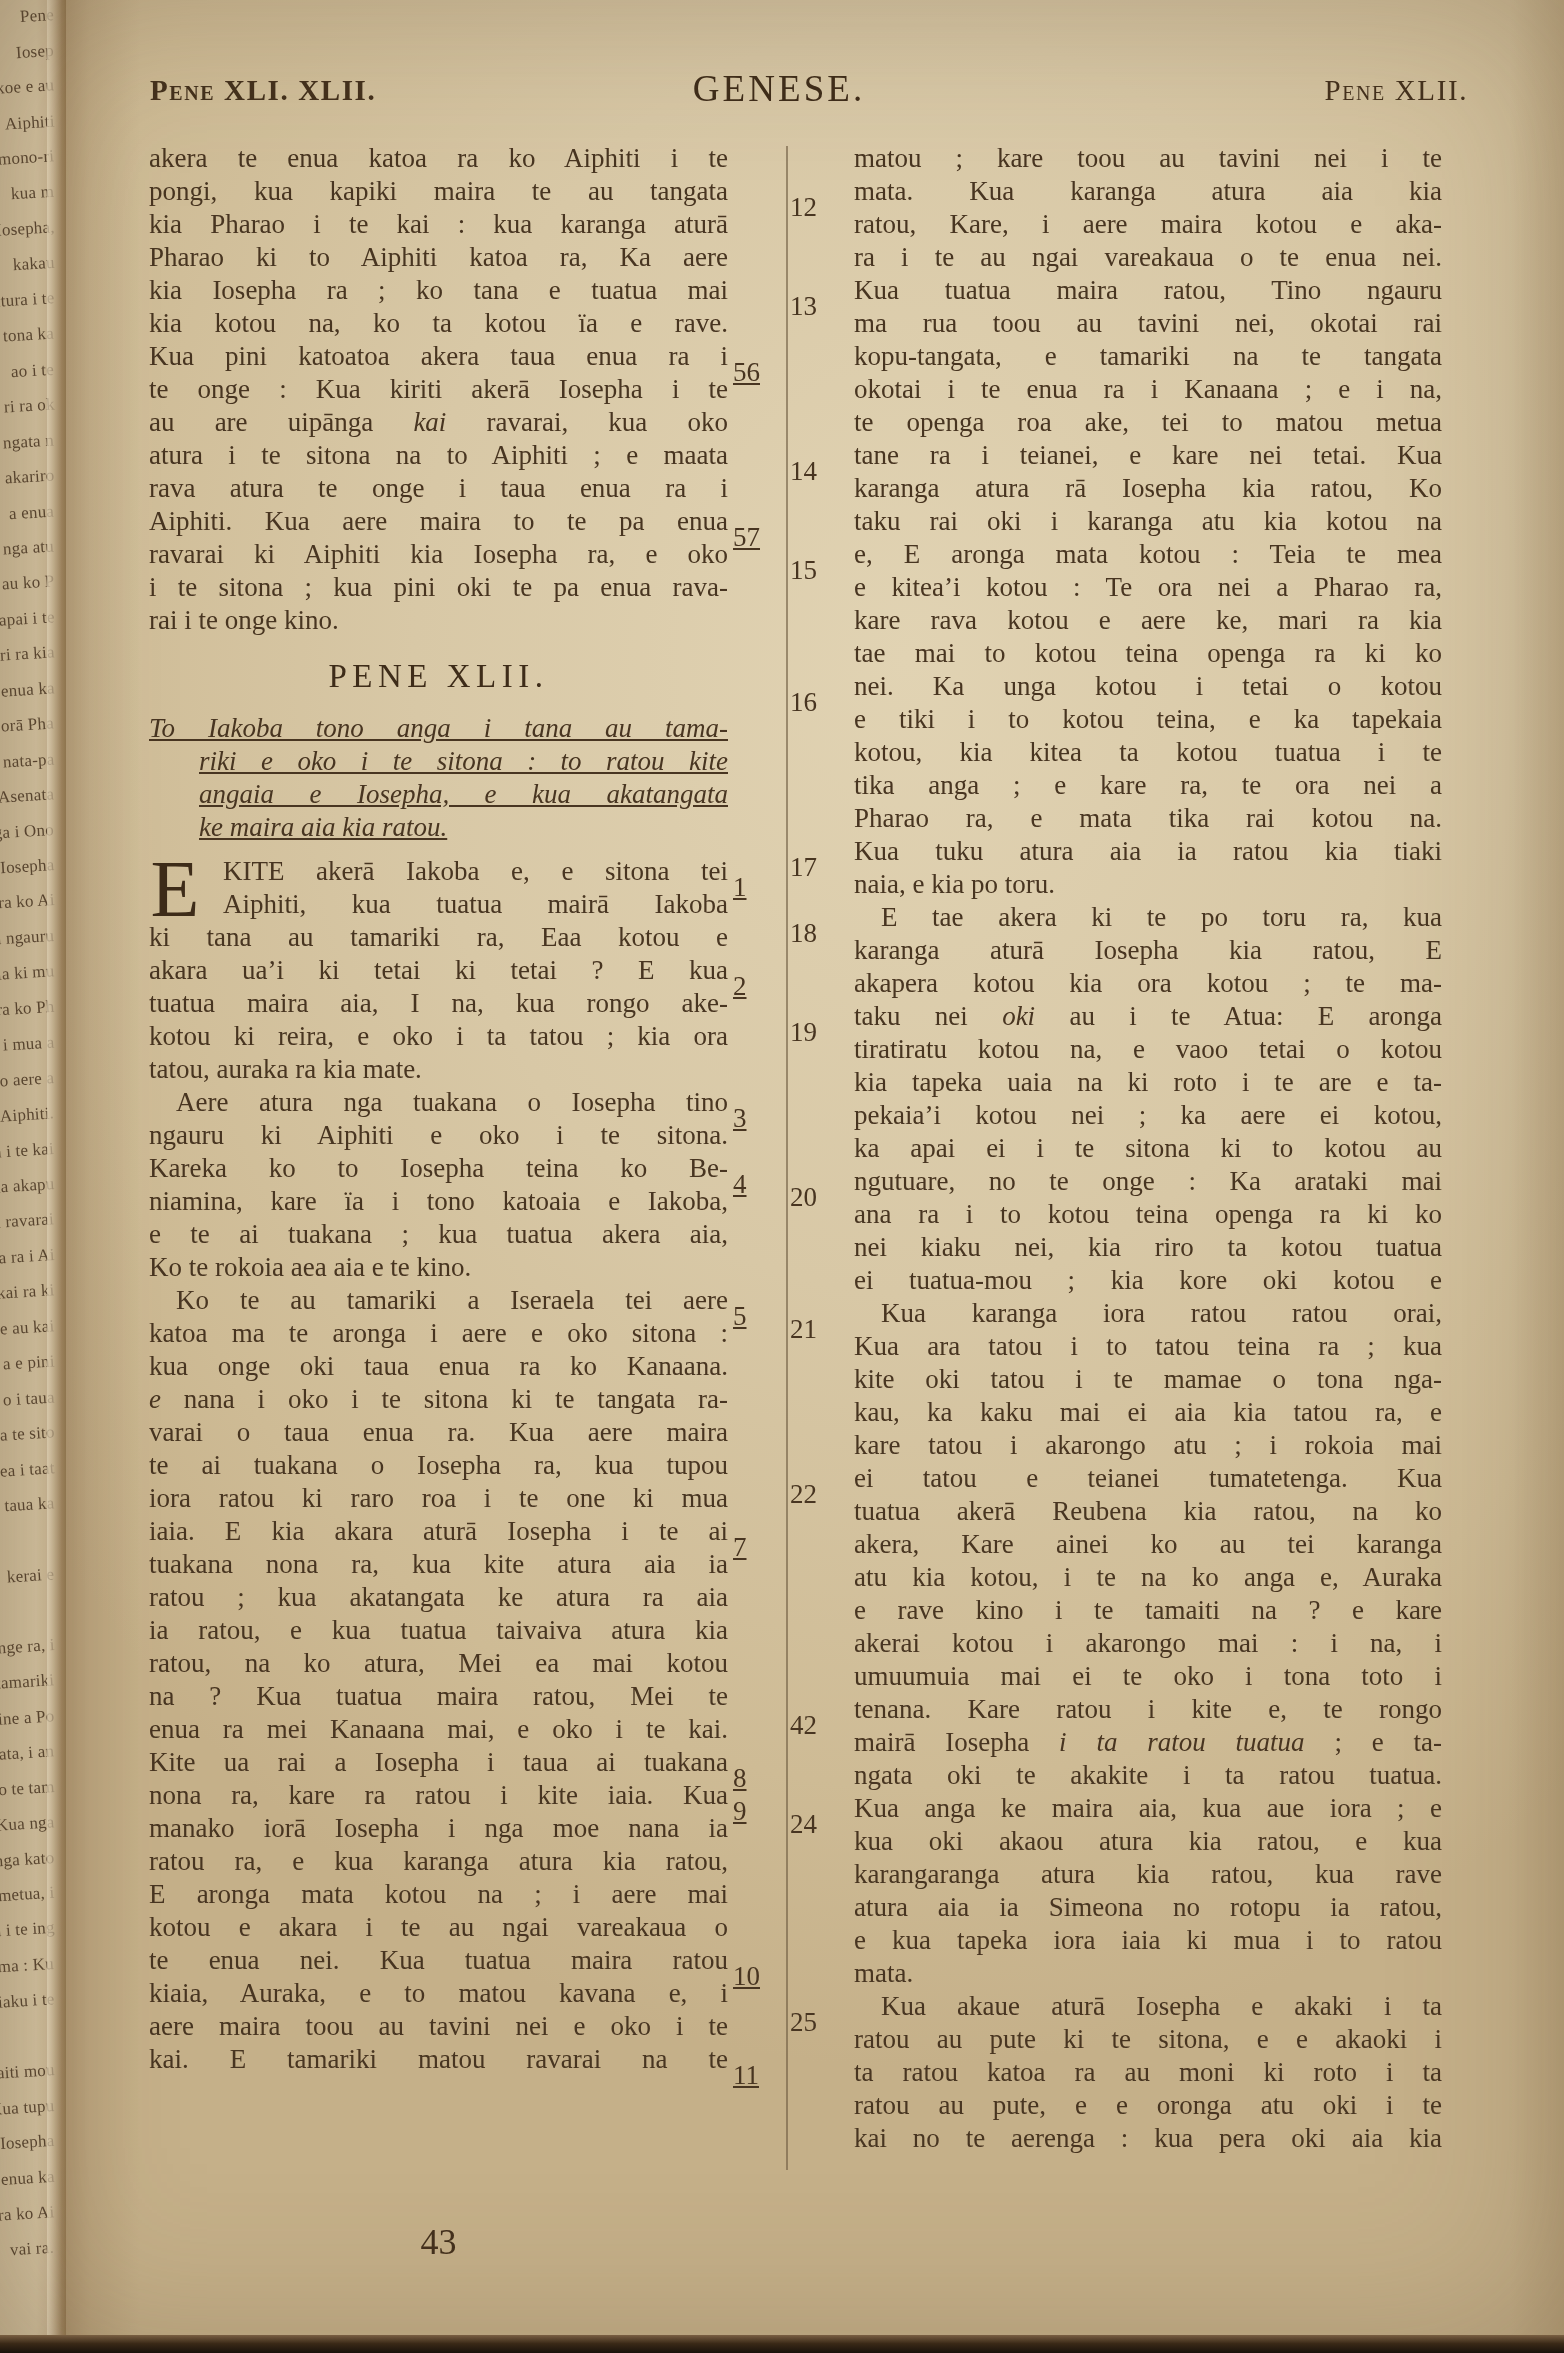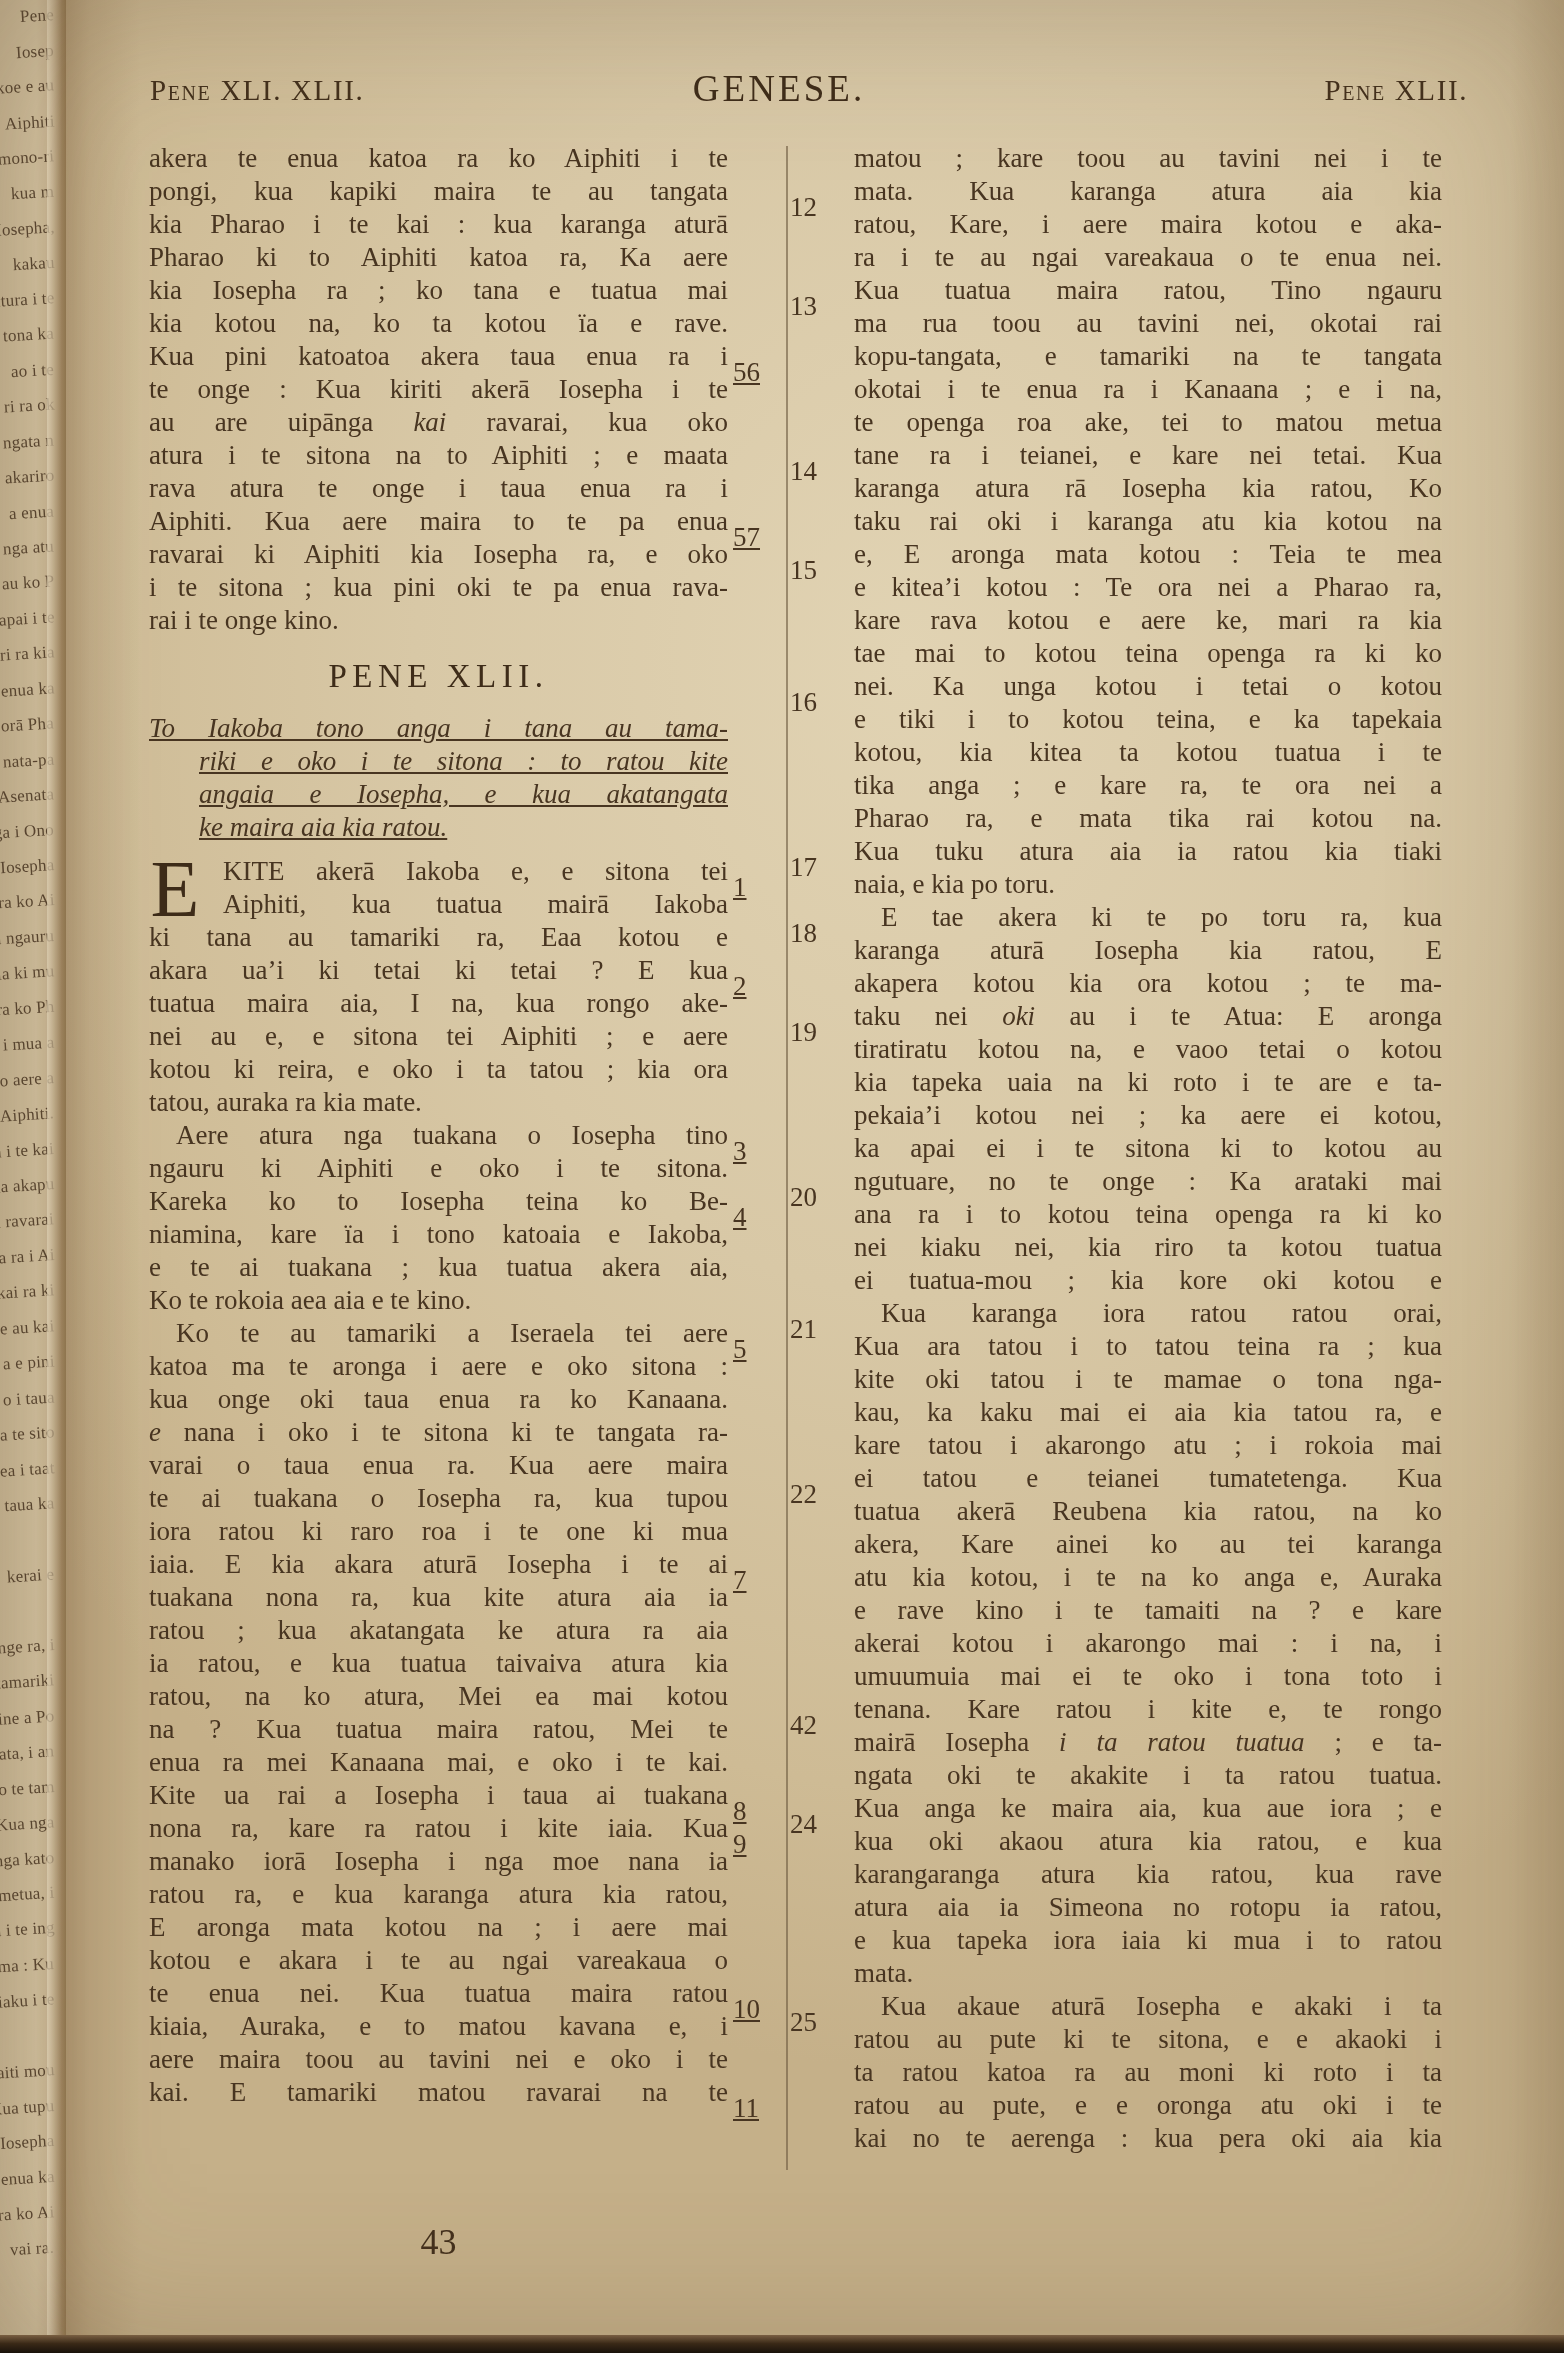--- a/index.html
+++ b/index.html
@@ -39,21 +39,21 @@
   }
   .bottom-edge{
     position:absolute;left:0;right:0;bottom:0;height:19px;
     background:linear-gradient(180deg,#7a5f42 0%,#3a2917 45%,#150f09 100%);
   }
   
   .hdr-left,.hdr-right{
     position:absolute;top:74px;font-variant:small-caps;
     font-size:29px;letter-spacing:1.6px;color:#43301c;
   }
-  .hdr-left{left:150px;}
+  .hdr-left{left:150px;font-weight:bold;}
   .hdr-right{right:97px;}
   .hdr-center{
     position:absolute;top:67px;left:50%;transform:translateX(-52%);
     font-size:37px;letter-spacing:3.1px;color:#3e2c19;
   }
   
   .col{position:absolute;top:142px;color:#483521;font-size:27px;}
   .left-col{left:149px;width:579px;}
   .right-col{left:854px;width:588px;}
   .divider{
@@ -180,21 +180,20 @@
       <div class="line chap-head">PENE XLII.</div>
       <div class="line sum">To Iakoba tono anga i tana au tama-</div>
       <div class="line sum cont">riki e oko i te sitona : to ratou kite</div>
       <div class="line sum cont">angaia e Iosepha, e kua akatangata</div>
       <div class="line sum cont end">ke maira aia kia ratou.</div>
       <div class="line dc mt"><span class="dropcap">E</span>KITE akerā Iakoba e, e sitona tei<span class="vnum">1</span></div>
       <div class="line dc">Aiphiti, kua tuatua mairā Iakoba</div>
       <div class="line">ki tana au tamariki ra, Eaa kotou e</div>
       <div class="line">akara ua’i ki tetai ki tetai ?  E kua<span class="vnum">2</span></div>
       <div class="line">tuatua maira aia, I na, kua rongo ake-</div>
-      <div class="line">nei au e, e sitona tei Aiphiti ; e aere</div>
       <div class="line">kotou ki reira, e oko i ta tatou ; kia ora</div>
       <div class="line end">tatou, auraka ra kia mate.</div>
       <div class="line ind">Aere atura nga tuakana o Iosepha tino<span class="vnum">3</span></div>
       <div class="line">ngauru ki Aiphiti e oko i te sitona.</div>
       <div class="line">Kareka ko to Iosepha teina ko Be-<span class="vnum">4</span></div>
       <div class="line">niamina, kare ïa i tono katoaia e Iakoba,</div>
       <div class="line">e te ai tuakana ; kua tuatua akera aia,</div>
       <div class="line end">Ko te rokoia aea aia e te kino.</div>
       <div class="line ind">Ko te au tamariki a Iseraela tei aere<span class="vnum">5</span></div>
       <div class="line">katoa ma te aronga i aere e oko sitona :</div>

